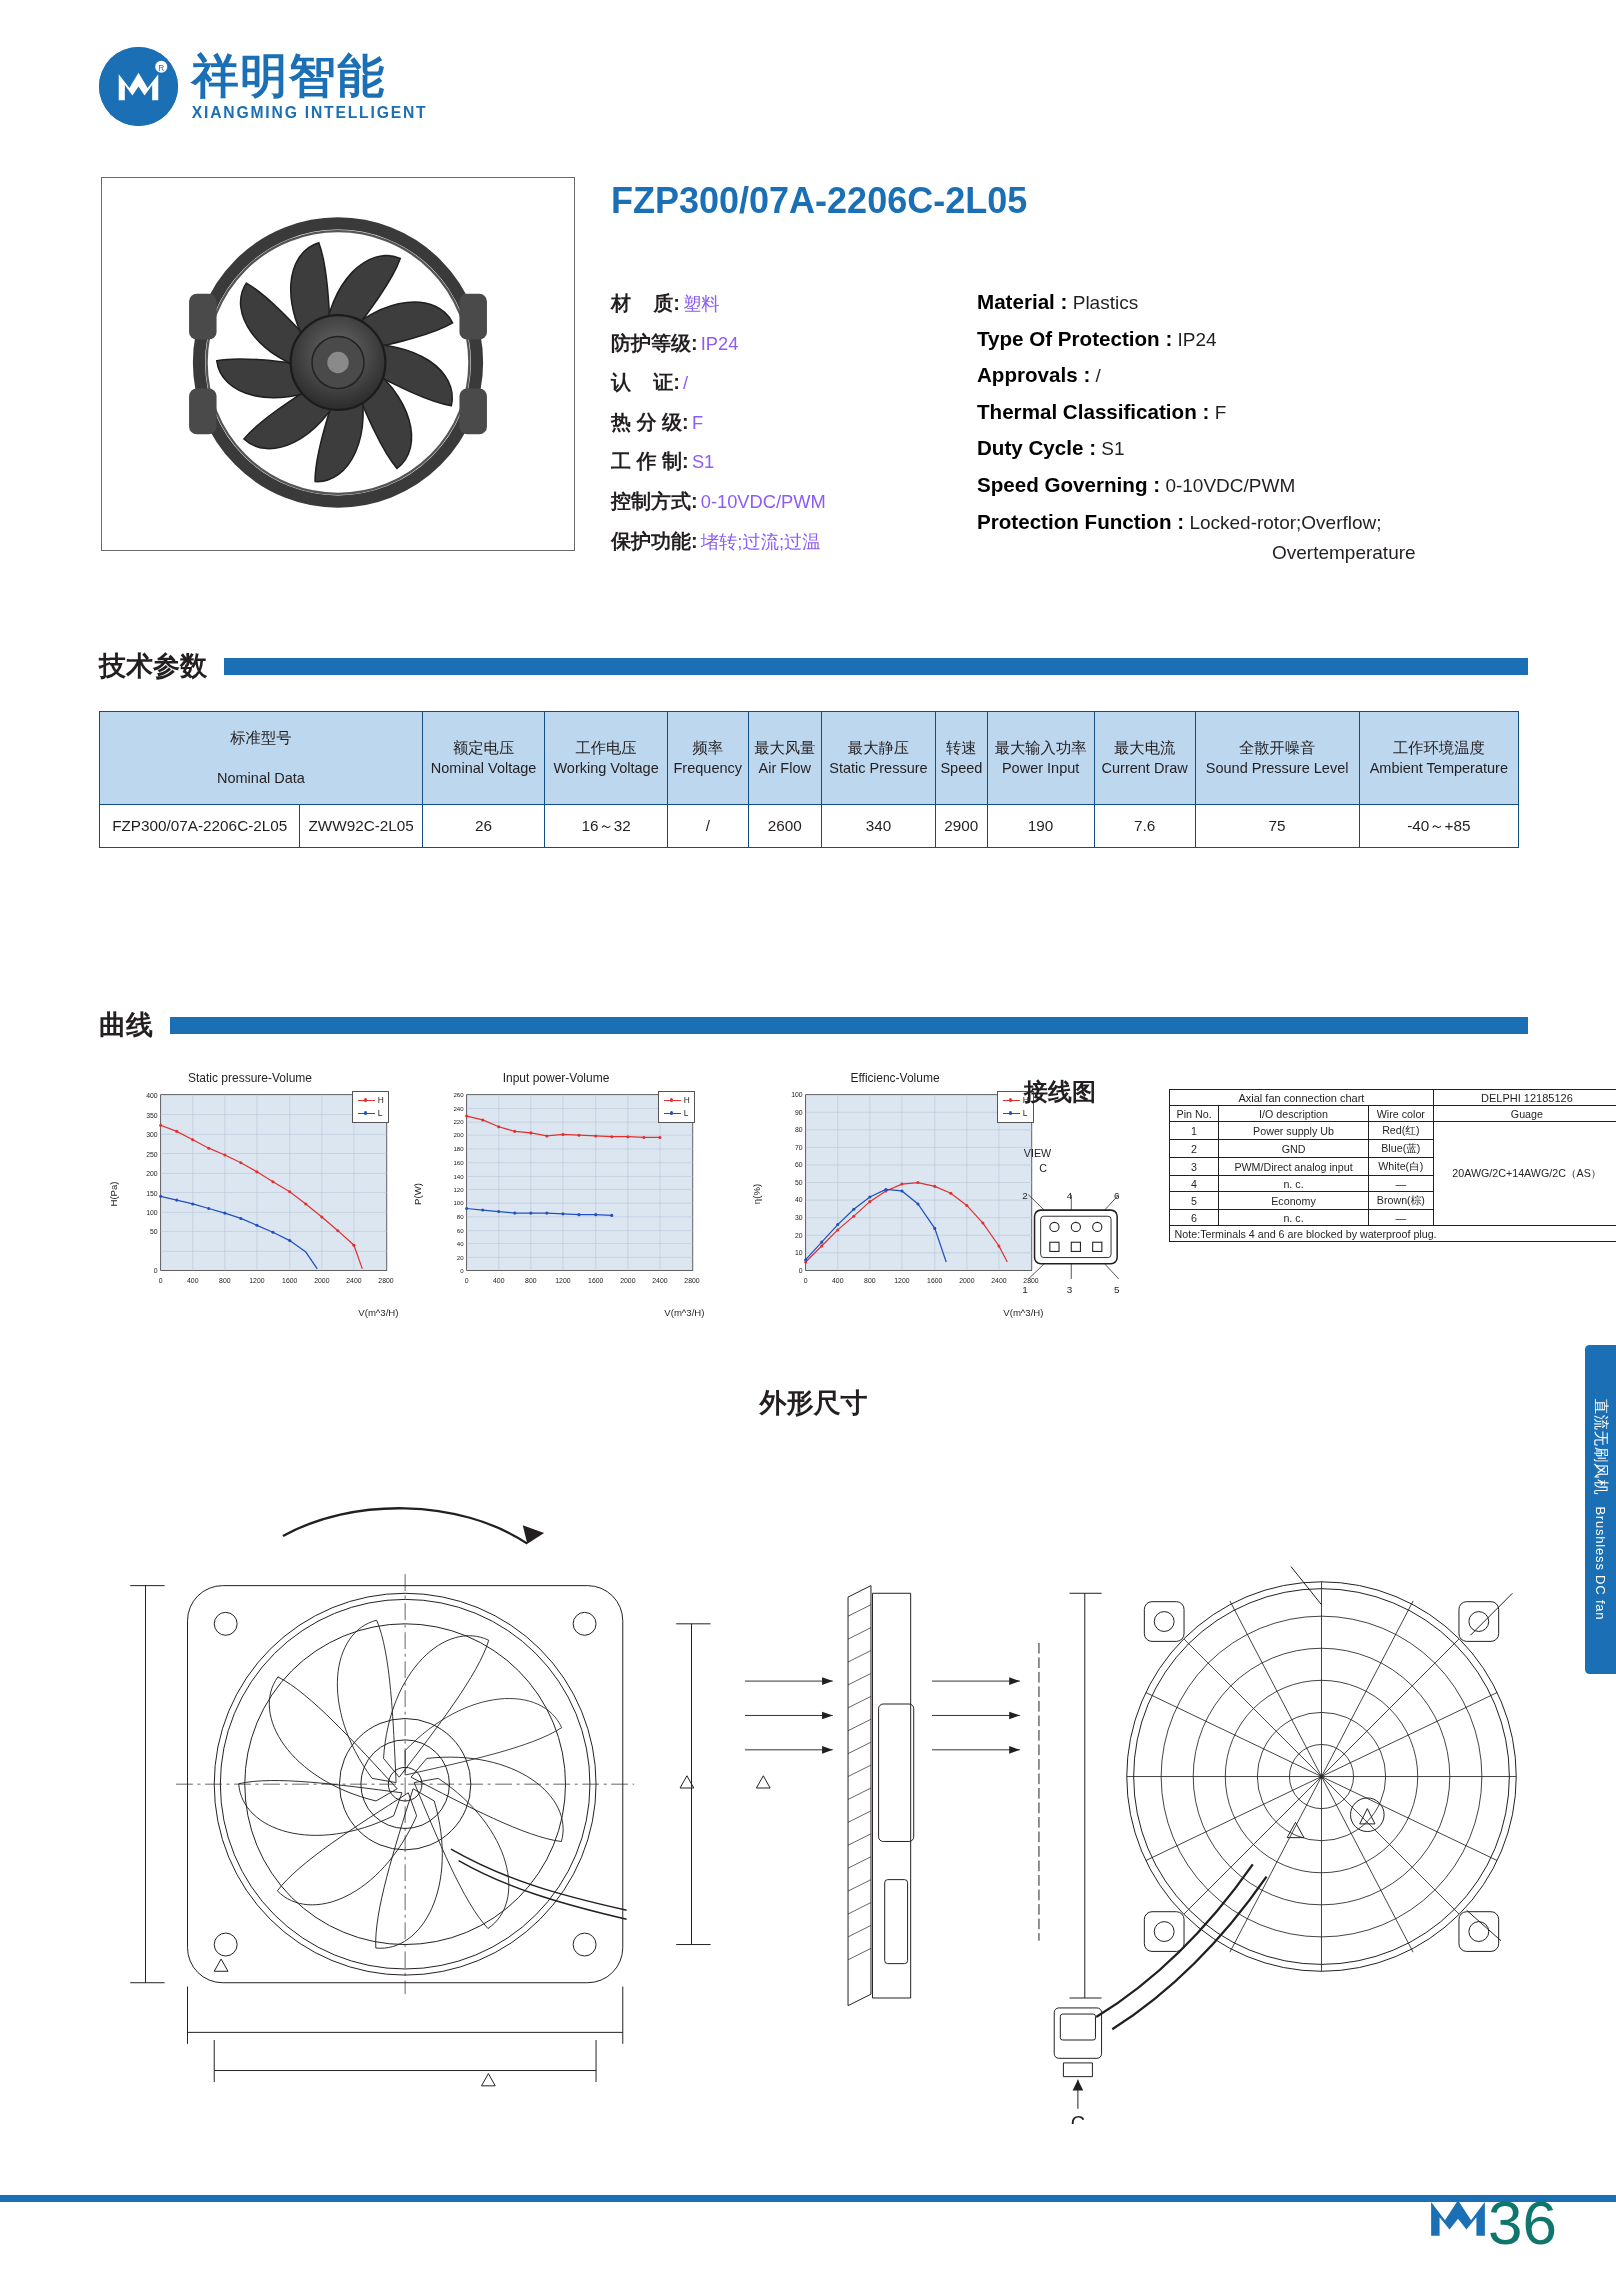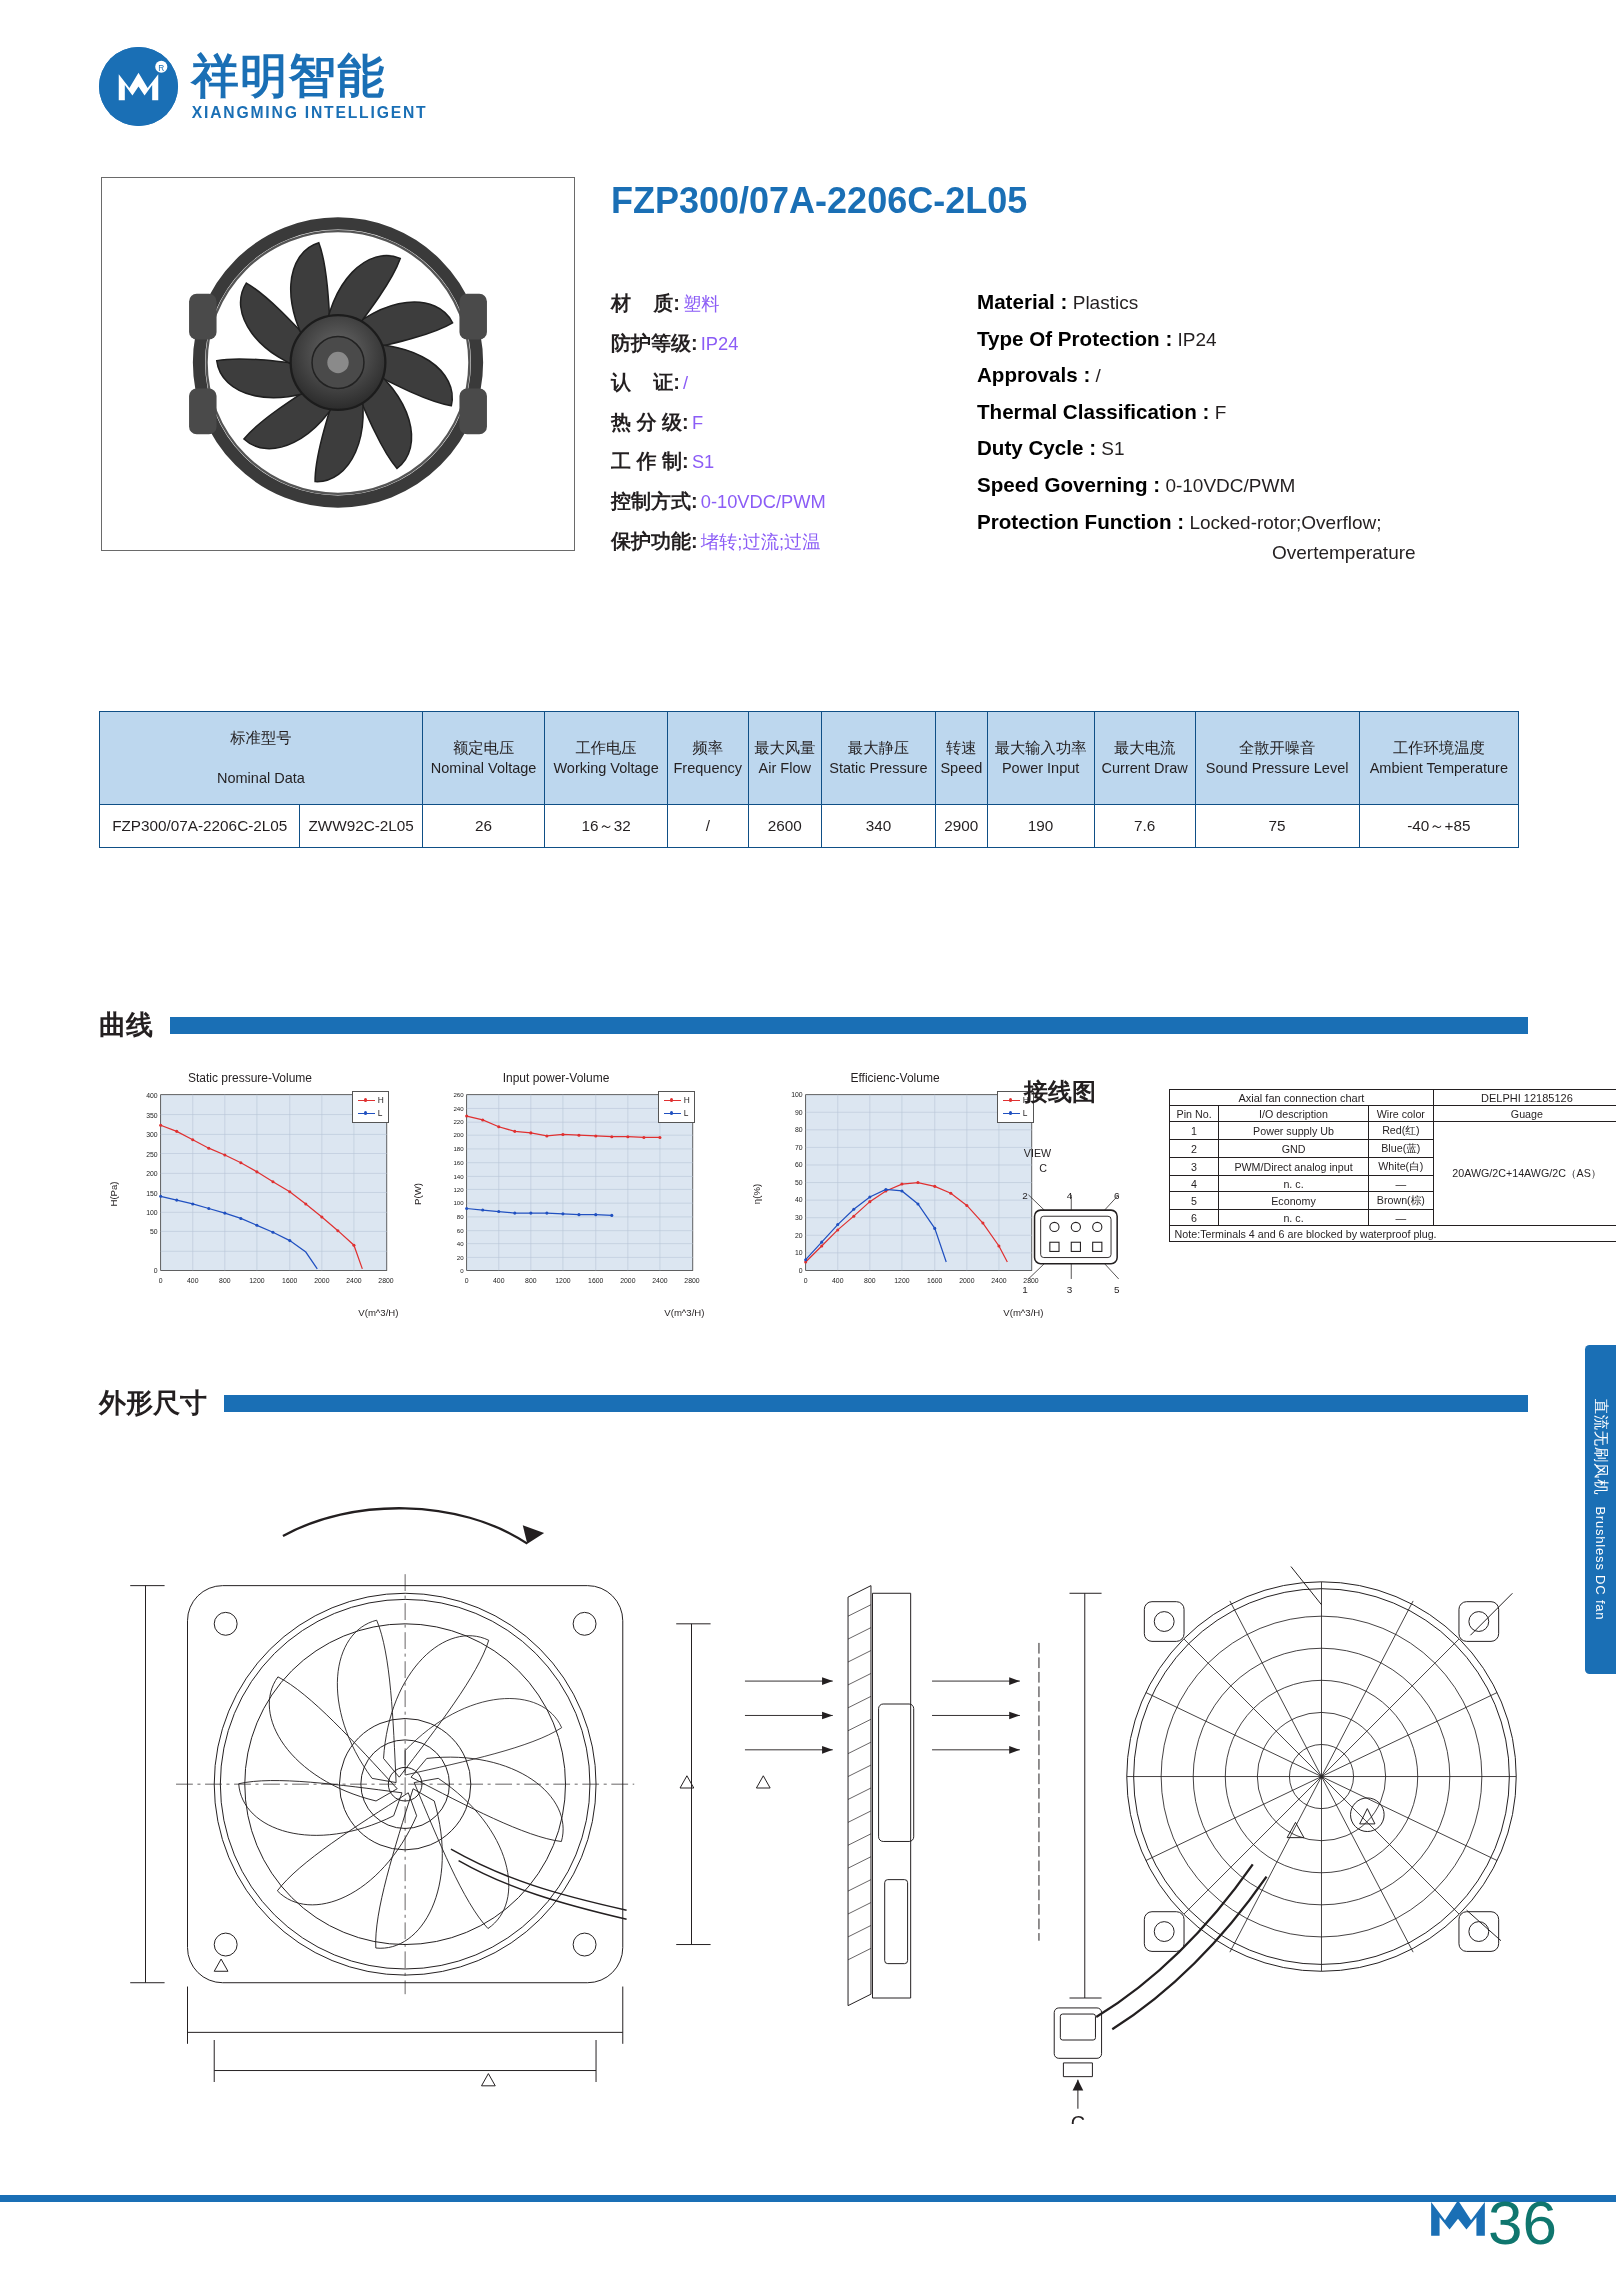--- a/index.html
+++ b/index.html
@@ -252,20 +252,24 @@
       <span class="lbl">Speed Governing :</span>
       <span class="val">0-10VDC/PWM</span>
     </div>
     <div class="spec-row">
       <span class="lbl">Protection Function :</span>
       <span class="val">Locked-rotor;Overflow;</span>
     </div>
     <span class="cont">Overtemperature</span>
   </div>
 
+  <div class="section-head" style="left:99px; top:648px;">
+    <span class="sh-title">技术参数</span>
+    <span class="sh-bar"></span>
+  </div>
 
   <table class="param-table">
     <thead>
       <tr>
         <td colspan="2">
           <span class="th-cn">标准型号</span>
           <br>
           <span class="th-en">Nominal Data</span>
         </td>
         <td>
@@ -683,21 +687,21 @@
         <td>6</td>
         <td>n. c.</td>
         <td>—</td>
       </tr>
       <tr class="note">
         <td colspan="4">Note:Terminals 4 and 6 are blocked by waterproof plug.</td>
       </tr>
     </tbody>
   </table>
 
-  <div class="section-head" style="left:99px; top:1385px;">
+  <div class="section-head" style="left:99px; top:1385px;flex-direction:column;">
     <span class="sh-title">外形尺寸</span>
     <span class="sh-bar"></span>
   </div>
 
   <div class="dim-area">
     <svg width="1437" height="672" viewBox="0 0 1880 880">
       <g stroke="#231f20" fill="none" stroke-width="1.3">
 
         <rect x="115" y="175" width="570" height="520" rx="46"></rect>
         <circle cx="400" cy="435" r="250"></circle>

